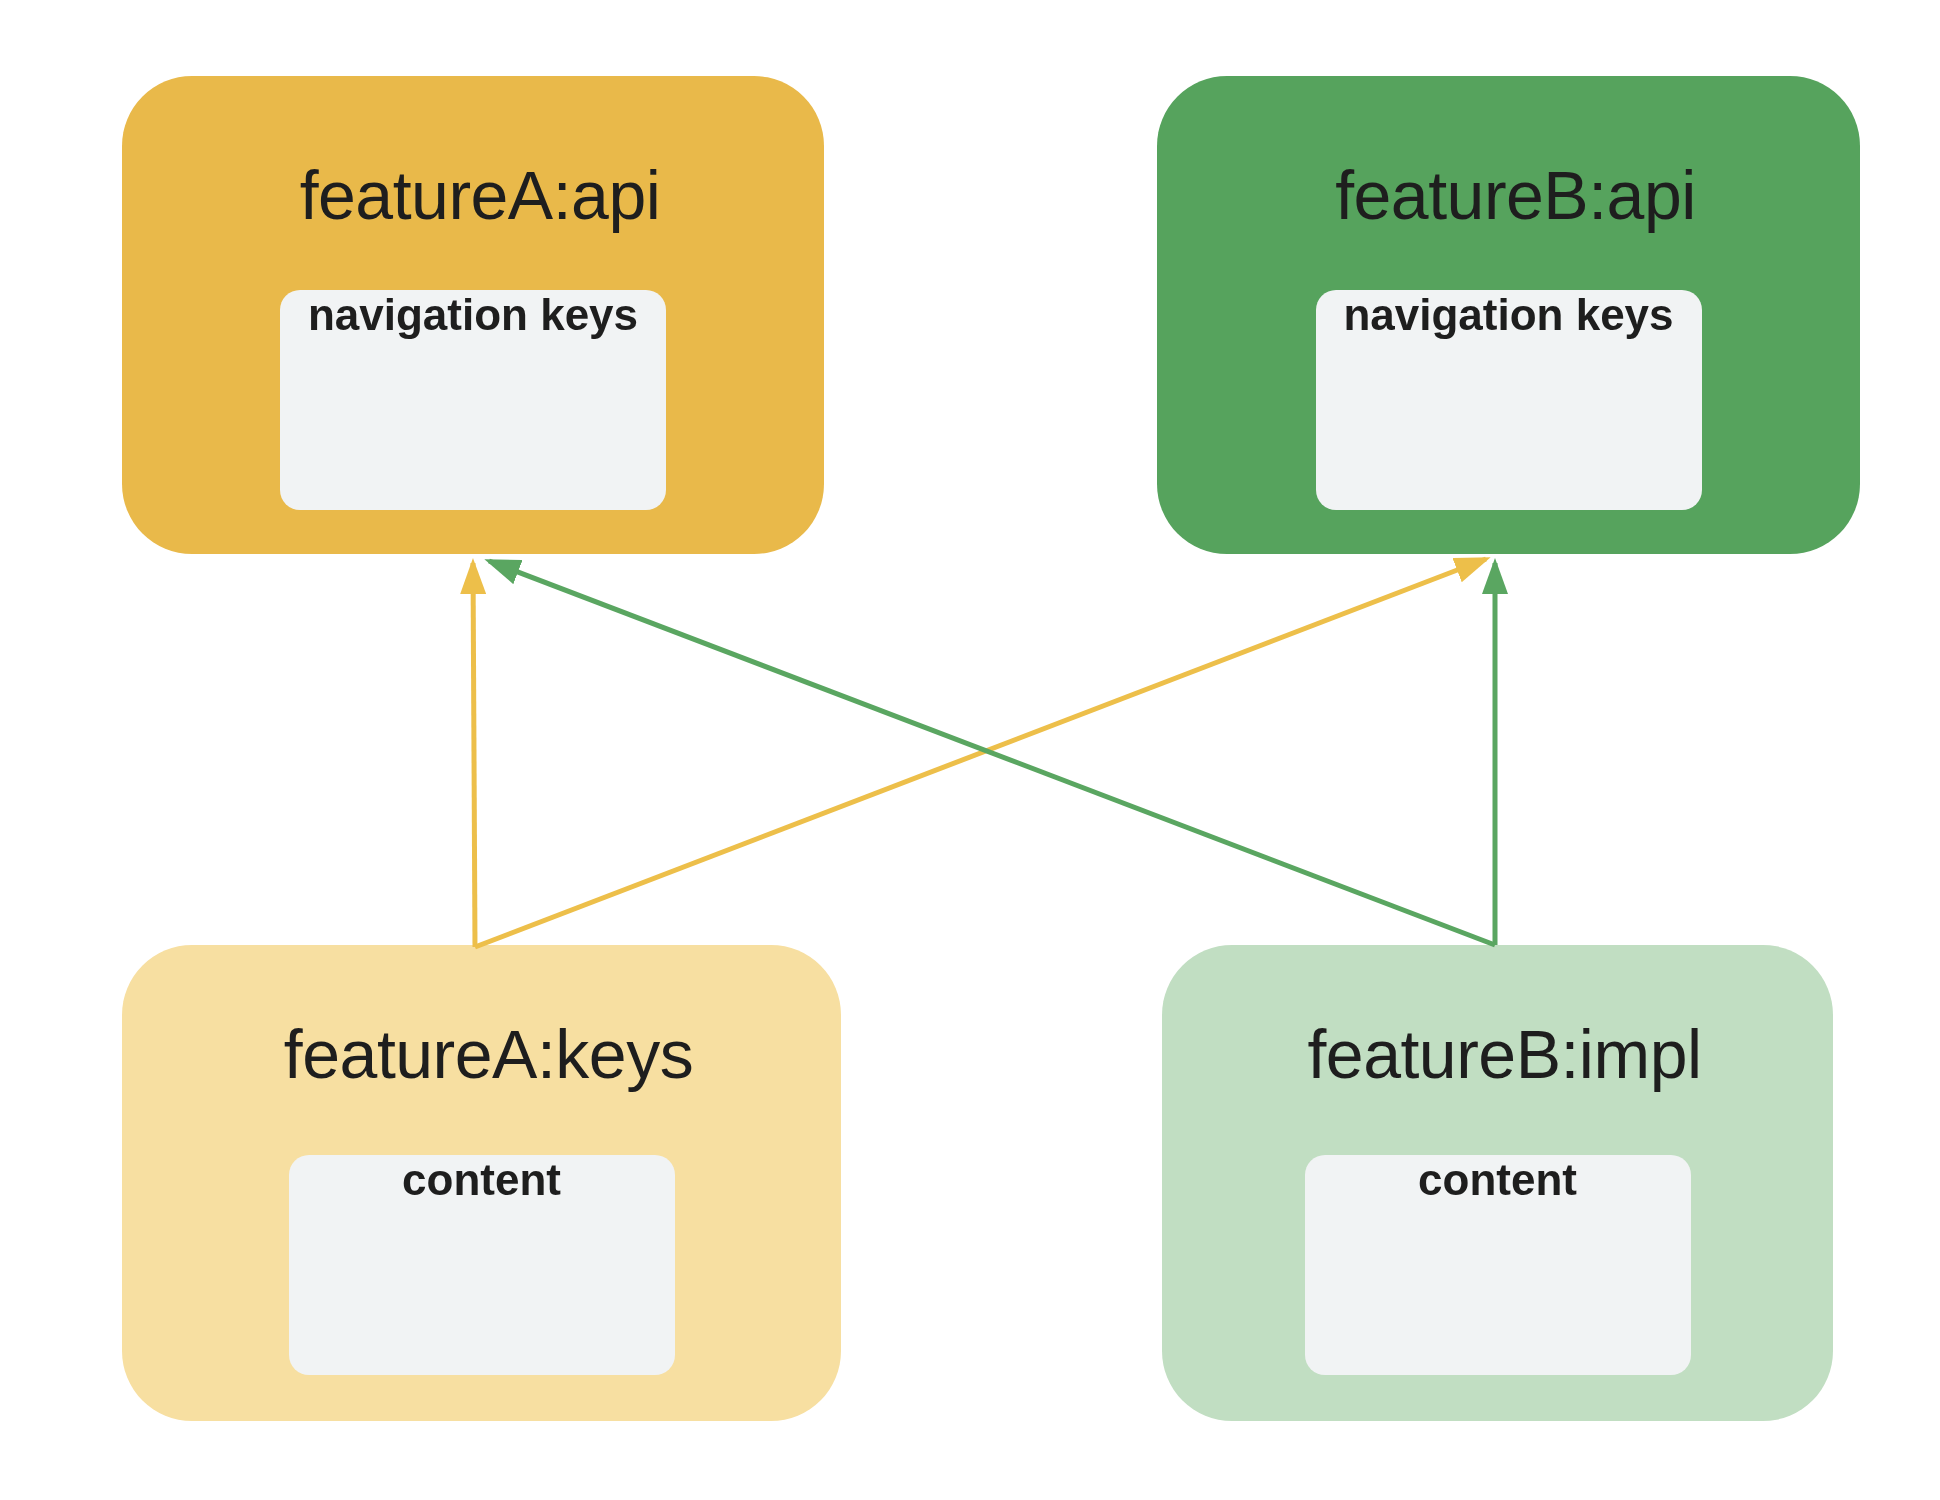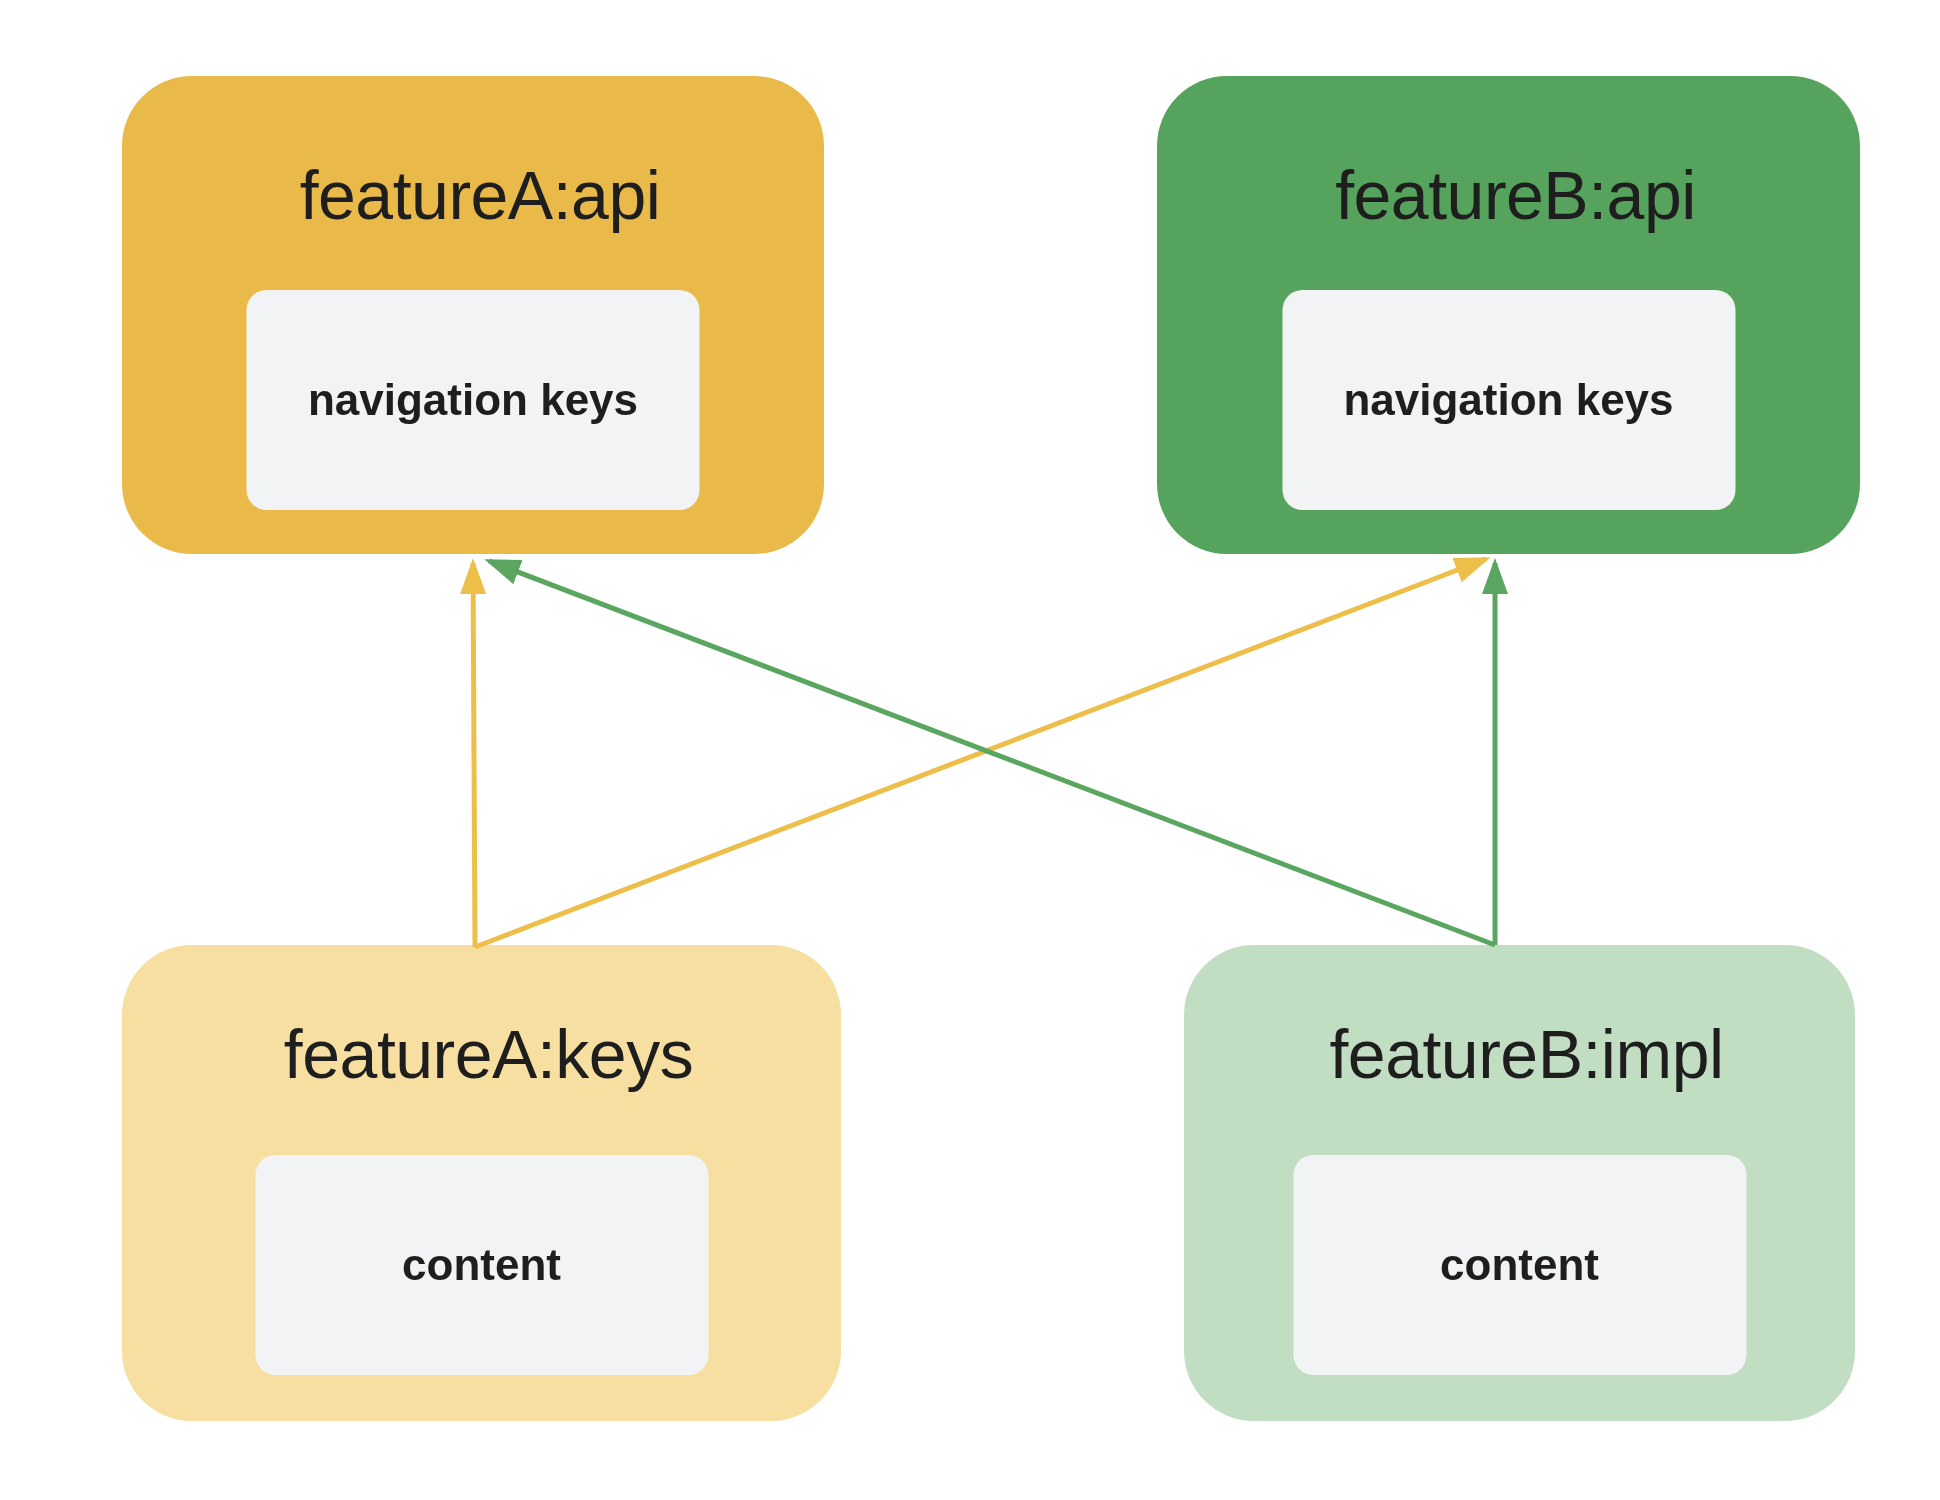--- a/index.html
+++ b/index.html
@@ -17,21 +17,21 @@
     height: 1500px;
     background: #ffffff;
   }
   .node {
     position: absolute;
     border-radius: 70px;
   }
   #node-a-api  { left: 122px;  top: 76px;  width: 702px; height: 478px; }
   #node-b-api  { left: 1157px; top: 76px;  width: 703px; height: 478px; }
   #node-a-impl { left: 122px;  top: 945px; width: 719px; height: 476px; }
-  #node-b-impl { left: 1162px; top: 945px; width: 671px; height: 476px; margin-left: 22px; }
+  #node-b-impl { left: 1162px; top: 945px; width: 671px; height: 476px; }
 
   .node-title {
     position: absolute;
     left: 0; right: 0; top: 0;
     height: 214px;
     display: flex;
     align-items: center;
     justify-content: center;
     font-size: 68px;
     letter-spacing: -0.5px;
@@ -41,25 +41,25 @@
   }
   .row-impl .node-title {
     height: 210px;
     transform: translateY(4px);
   }
   .node-inner {
     position: absolute;
     left: 50%;
     top: 214px;
     transform: translateX(-50%);
-    width: 453px;
+    width: 386px;
     height: 220px;
     border-radius: 20px;
     display: flex;
-    align-items: center;
+    align-items: flex-start;
     justify-content: center;
   }
   .row-impl .node-inner { top: 210px; }
   .node-inner span {
     font-size: 44px;
     font-weight: bold;
     white-space: nowrap;
   }
 
   svg.edges {

